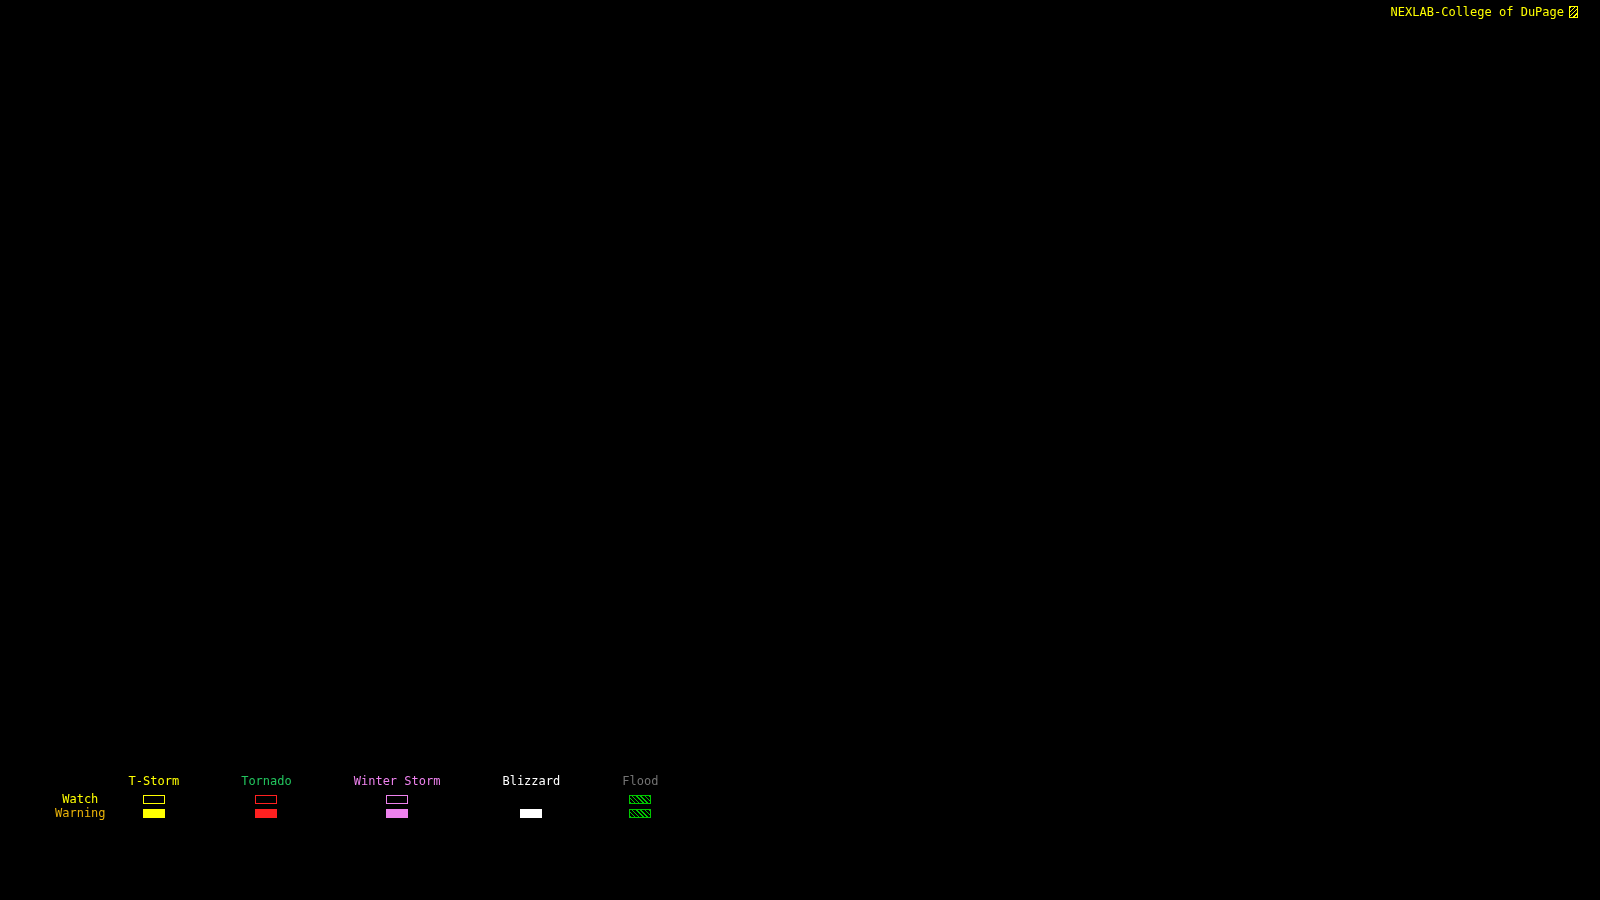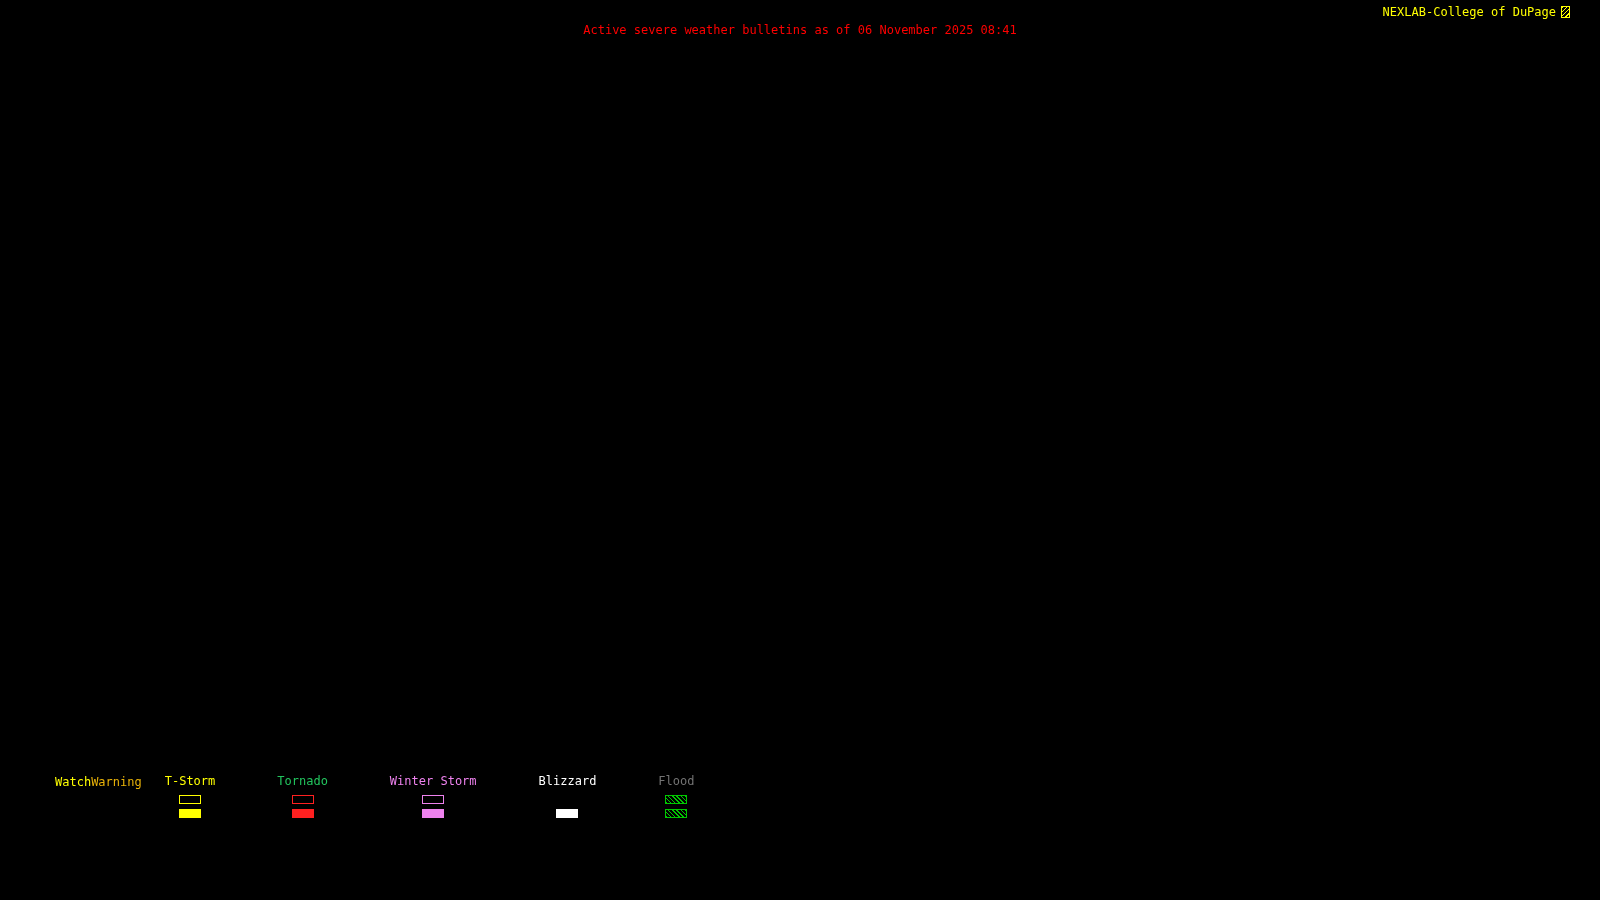--- a/index.html
+++ b/index.html
@@ -22,21 +22,21 @@
     left: 0;
     width: 100%;
     text-align: center;
     font-size: 12px;
     white-space: pre;
   }
   
   #brand-wrap {
     position: absolute;
     top: 5px;
-    right: 30px;
+    right: 22px;
     display: flex;
     align-items: center;
   }
   #brand {
     font-size: 12px;
     white-space: pre;
   }
   #brand-logo {
     position: relative;
     width: 9px;
@@ -54,22 +54,23 @@
   
   #legend {
     position: absolute;
     left: 55px;
     top: 775px;
     display: flex;
     align-items: flex-start;
   }
   .rowlabels {
     display: flex;
-    flex-direction: row;
+    flex-direction: column;
     margin-right: 14px;
+    text-align: center;
   }
   .rowlabels .spacer {
     height: 17px;
   }
   .rowlabel {
     height: 14px;
     line-height: 14px;
     font-size: 12px;
     white-space: pre;
   }
@@ -101,21 +102,20 @@
     width: 20px;
     height: 7px;
     box-sizing: content-box;
   }
 </style>
 </head>
 <body>
 
 <div id="canvas" style="background: rgb(0, 0, 0);">
 
-  <div id="map-title" style="color: rgb(255, 0, 0);">Active severe weather bulletins as of 06 November 2025 08:41</div>
 
   <div id="brand-wrap">
     <div id="brand" style="color: rgb(255, 255, 0);">NEXLAB-College of DuPage</div>
     <div id="brand-logo"></div>
   </div>
 
   <div id="legend">
     <div class="rowlabels">
       <div class="spacer"></div>
       <div class="rowlabel" id="watch-label" style="color: rgb(255, 255, 0);">Watch</div>

